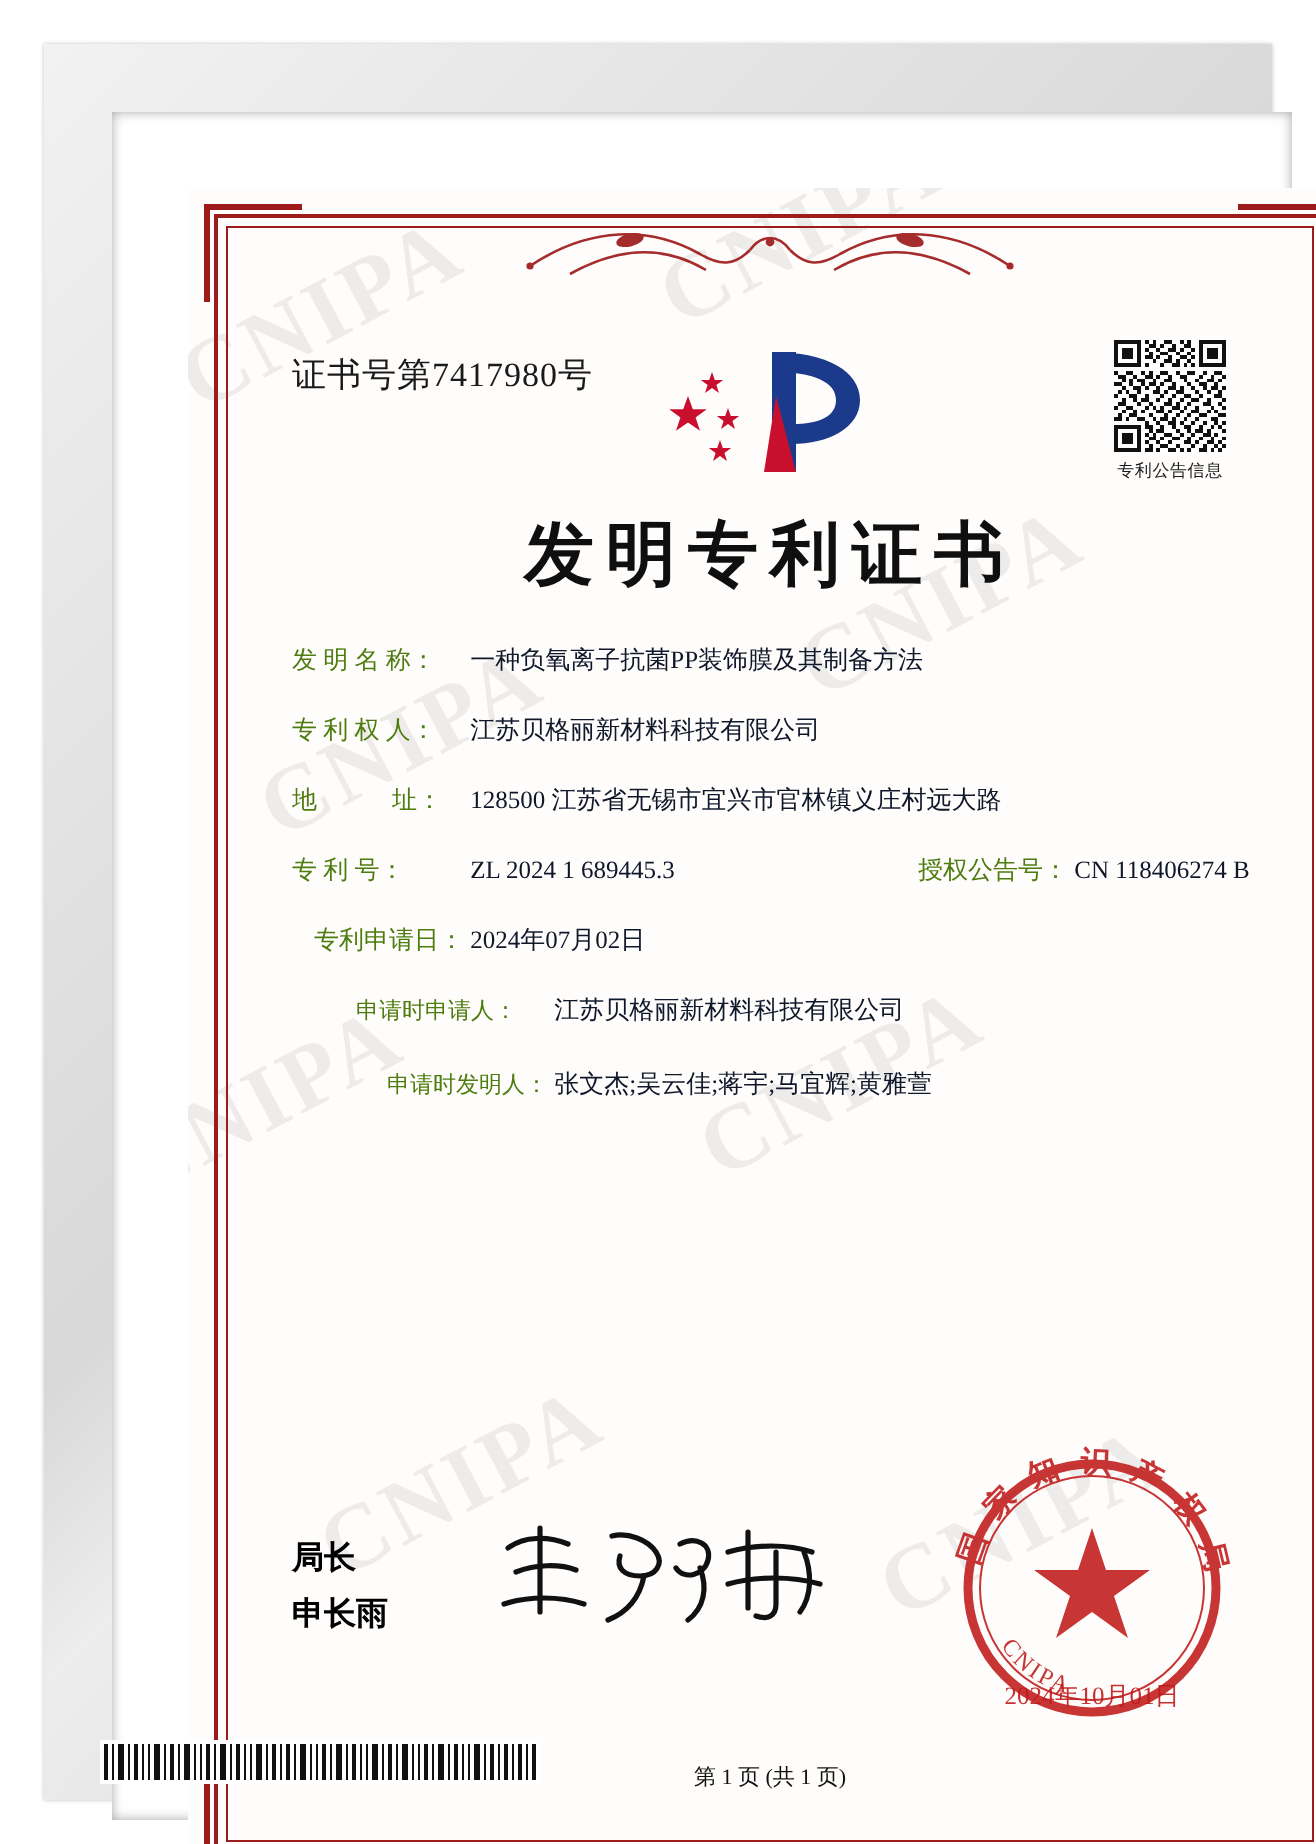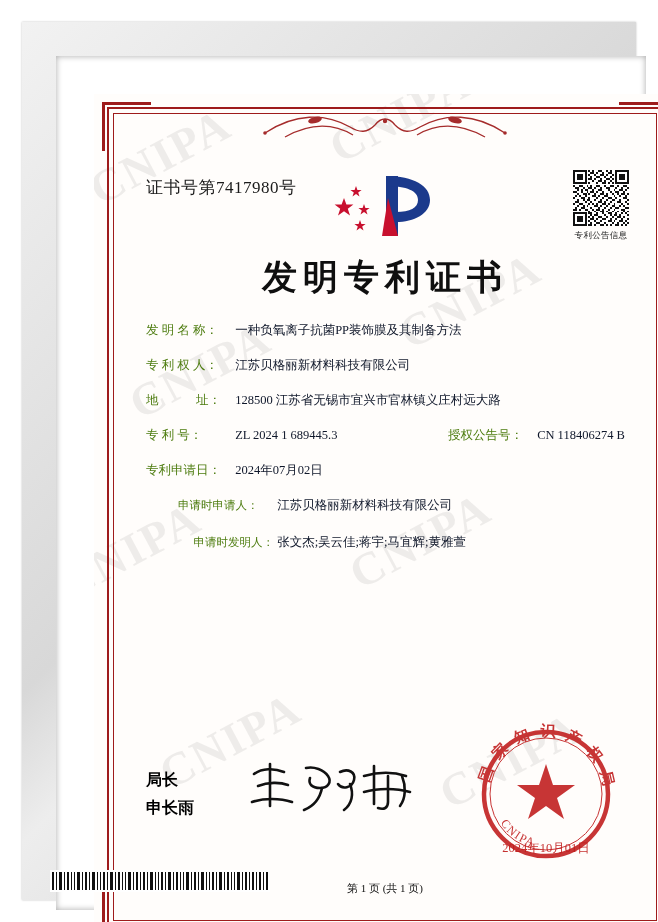--- a/index.html
+++ b/index.html
@@ -127,21 +127,21 @@
     left: 50%;
     top: 76px;
     transform: translateX(-50%);
     width: 110px;
     height: 72px;
   }
 
   
   .qr-block {
     position: absolute;
-    right: 42px;
+    right: 58px;
     top: 76px;
     width: 66px;
     text-align: center;
   }
   .qr-img {
     width: 56px;
     height: 56px;
     margin: 0 auto;
     display: block;
   }
@@ -187,25 +187,27 @@
   .val {
     display: inline-block;
     color: #0f172a;
   }
   .lbl.w-spread {
     width: 86px;
     letter-spacing: 0;
   }
   .lbl.w-plain {
     width: 86px;
+    text-align: right;
   }
   .col2 {
     position: absolute;
     left: 302px;
     top: 0;
+    text-align: right;
   }
   .col2 .lbl { width: 86px; }
 
   .row.indent .lbl { width: 86px; margin-left: 32px; }
 
   
   .statement {
     position: absolute;
     left: 52px;
     right: 42px;

